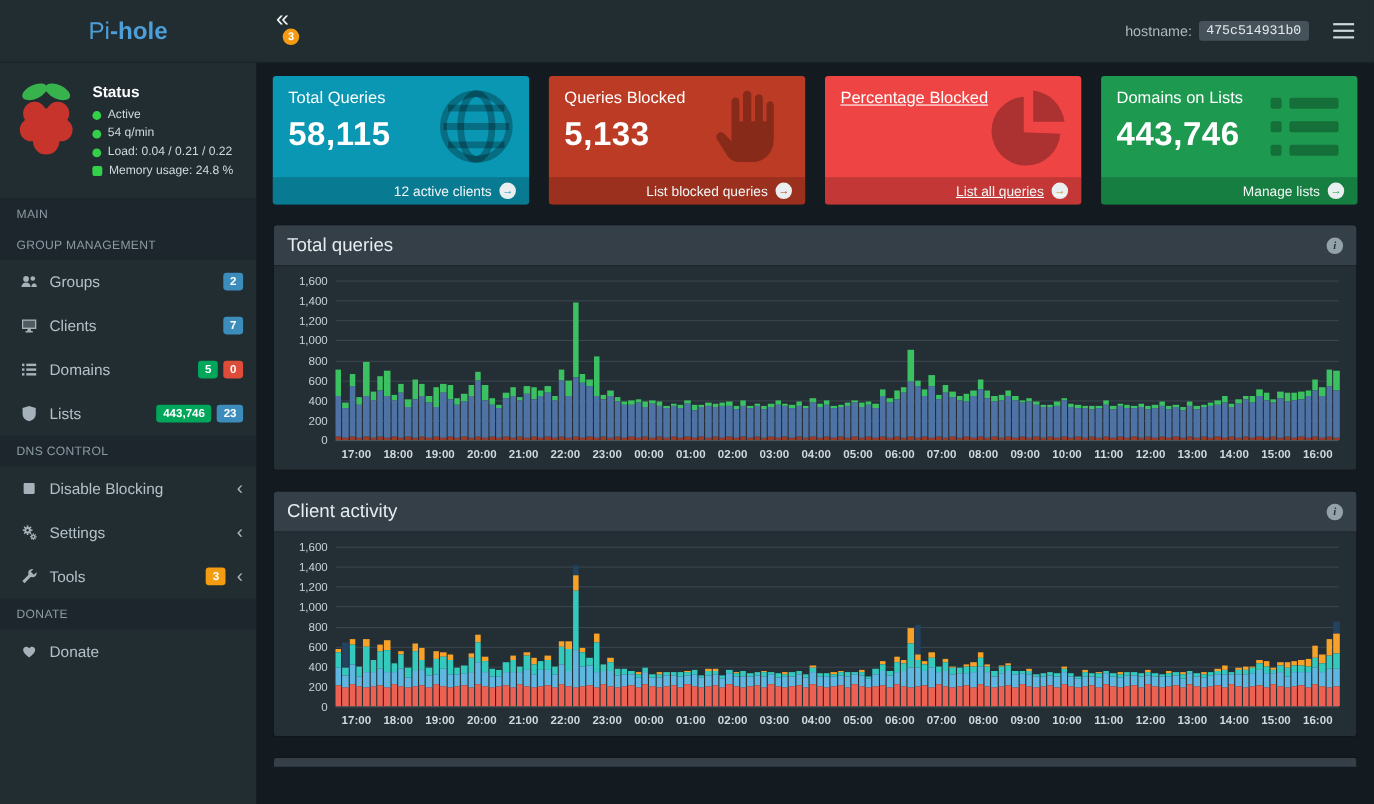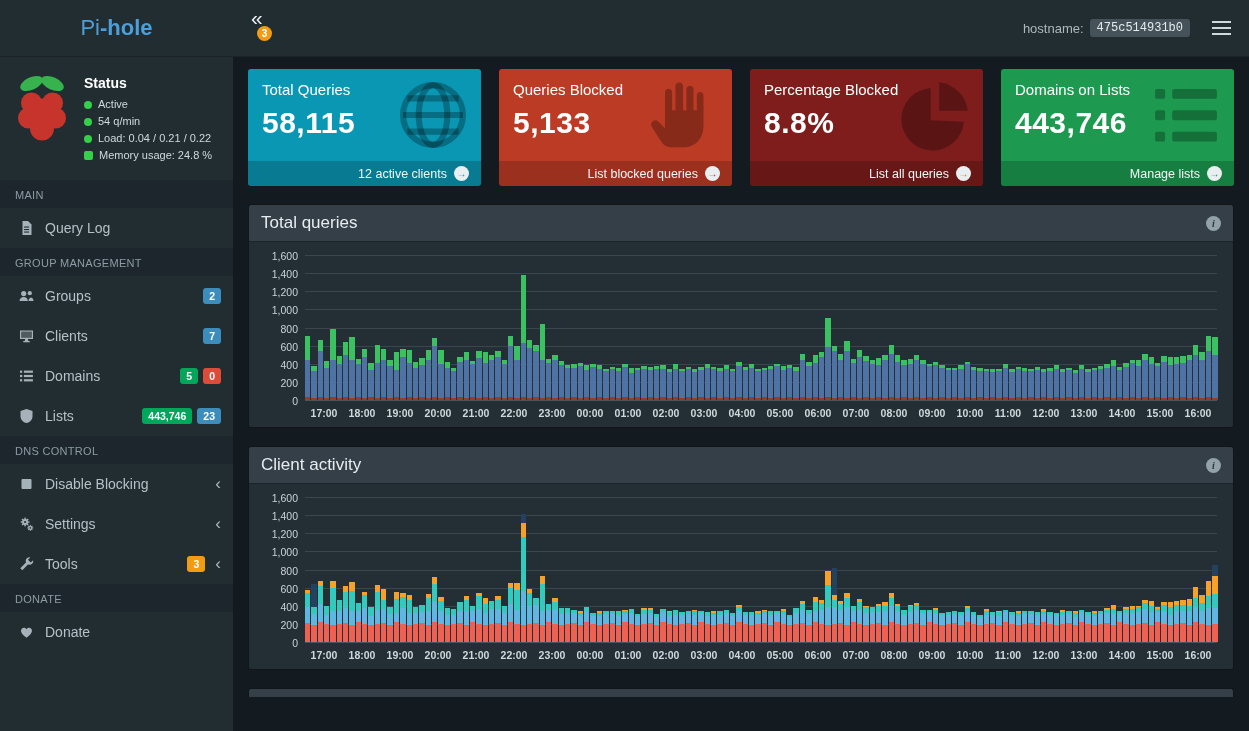--- a/index.html
+++ b/index.html
@@ -85,21 +85,21 @@
     padding: 12px 15px; overflow: hidden; background: #141b20;
   }
 
   .cards { display: flex; gap: 18px; margin-bottom: 18px; }
   .card {
     flex: 1; border-radius: 3px; overflow: hidden; position: relative;
     min-height: 117px; display: flex; flex-direction: column; color: #fff;
   }
   .card-teal { background: #0a97b4; }
   .card-red { background: #bc3b24; }
-  .card-orange { background: #7f1d1d; }
+  .card-orange { background: #ef4444; text-decoration: underline; }
   .card-green { background: #1d9a50; }
   .card-body { padding: 12px 14px; flex: 1; position: relative; z-index: 1; }
   .card-title { font-size: 15px; }
   .card-value { font-size: 30px; font-weight: 700; margin-top: 8px; letter-spacing: .5px; }
   .card-icon { position: absolute; right: 10px; top: 8px; width: 76px; height: 76px; z-index: 0; }
   .card-footer {
     background: rgba(0,0,0,0.18); padding: 5px 12px;
     display: flex; justify-content: flex-end; align-items: center; gap: 7px;
     font-size: 12.5px; color: #f1f6f7; cursor: pointer;
   }
@@ -209,31 +209,20 @@
         <span class="chip-ico"></span>
         <span>Memory usage: 24.8 %</span>
       </div>
     </div>
   </div>
 
   <ul class="nav">
     <li class="nav-header">MAIN</li>
 
 
-    <li class="nav-item">
-      <svg class="nav-ico" viewBox="0 0 16 16">
-        <path fill="currentColor" d="M4 1h5.5L13 4.5V15H4z"></path>
-        <g fill="#222d32">
-            <rect x="5.6" y="6.5" width="5" height="1.1"></rect>
-            <rect x="5.6" y="9" width="5" height="1.1"></rect>
-            <rect x="5.6" y="11.5" width="5" height="1.1"></rect>
-          </g>
-      </svg>
-      <span>Query Log</span>
-    </li>
 
     <li class="nav-header">GROUP MANAGEMENT</li>
 
     <li class="nav-item">
       <svg class="nav-ico" viewBox="0 0 16 16">
         <g fill="currentColor">
           <circle cx="5.2" cy="5.6" r="2.6"></circle>
             <path d="M1 13c0-2.5 1.9-4.1 4.2-4.1S9.4 10.5 9.4 13z"></path>
           <circle cx="11.3" cy="5.2" r="2.1"></circle>
             <path d="M10 13c0-1.8 1-3.3 2.5-3.6 1.6.3 2.5 1.8 2.5 3.6z"></path>
@@ -388,21 +377,20 @@
 
     <div class="card card-orange">
       <svg class="card-icon" viewBox="0 0 16 16">
         <g fill="rgba(0,0,0,0.28)">
           <path d="M8.9 1.1a6.9 6.9 0 0 1 6 6H8.9z"></path>
           <path d="M7.1 2.3a6.6 6.6 0 1 0 7 7.1l-7-.3z"></path>
         </g>
       </svg>
       <div class="card-body">
         <div class="card-title">Percentage Blocked</div>
-        <div class="card-value">8.8%</div>
       </div>
       <div class="card-footer">
         <span>List all queries</span>
         <span class="arrow-circle">→</span>
       </div>
     </div>
 
     <div class="card card-green">
       <svg class="card-icon" viewBox="0 0 16 16">
         <g fill="rgba(0,0,0,0.28)">

